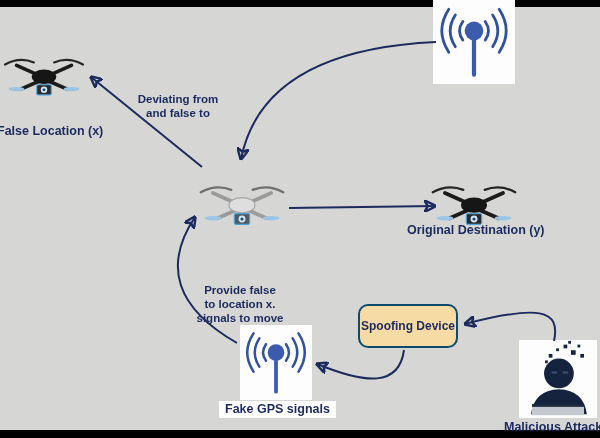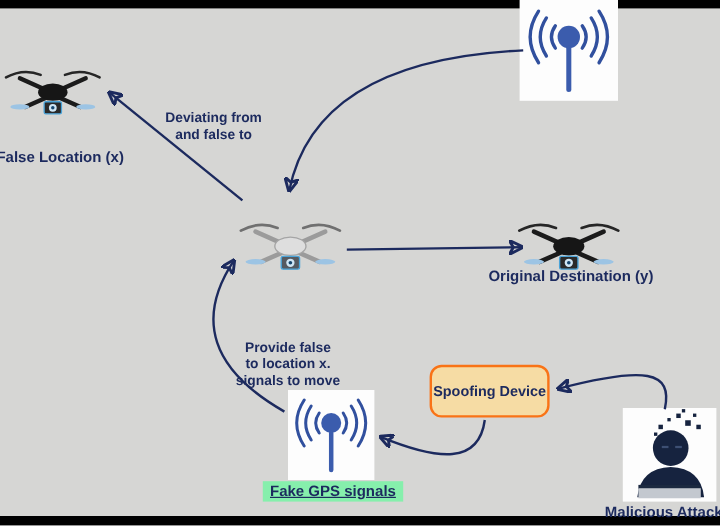--- a/index.html
+++ b/index.html
@@ -10,24 +10,24 @@
   .bar{position:absolute;left:0;width:600px;background:#000;z-index:1;}
   .bar-top{top:0;height:7px;}
   .bar-bottom{top:430px;height:8px;}
   .white-box{position:absolute;background:#fdfdfd;z-index:2;}
   .arrows{position:absolute;left:0;top:0;z-index:3;pointer-events:none;}
   .arrows path{stroke:#1c2a5e;stroke-width:2;fill:none;}
   .annotation{position:absolute;z-index:4;color:#1c2a5e;font-weight:bold;
     font-size:11.5px;line-height:14px;text-align:center;margin-top:36px;}
   .node-label{position:absolute;z-index:4;color:#1c2a5e;font-weight:bold;
     font-size:12.5px;white-space:nowrap;}
-  .label-bg{background:#86efac;padding:1px 6px 2px 6px;text-decoration:underline;}
+  .label-bg{background:#ffffff;padding:1px 6px 2px 6px;}
   .spoof-box{
     position:absolute;left:358px;top:304px;width:100px;height:44px;z-index:2;
-    background:#f6dca4;border:2px solid #f97316;border-radius:10px;
+    background:#f6dca4;border:2px solid #0c4a6e;border-radius:10px;
     display:flex;align-items:center;justify-content:center;box-sizing:border-box;
     color:#1c2a5e;font-weight:bold;font-size:12px;
   }
   .drone{position:absolute;z-index:2;}
   .drone svg{width:100%;height:100%;display:block;}
   .drone .prop{fill:none;stroke-width:3;stroke-linecap:round;}
   .drone .arm{stroke-width:5;stroke-linecap:round;}
   .drone-black .prop{stroke:#262626;}
   .drone-black .arm{stroke:#1b1b1b;}
   .drone-black .rotor{fill:#9cc4e4;}

